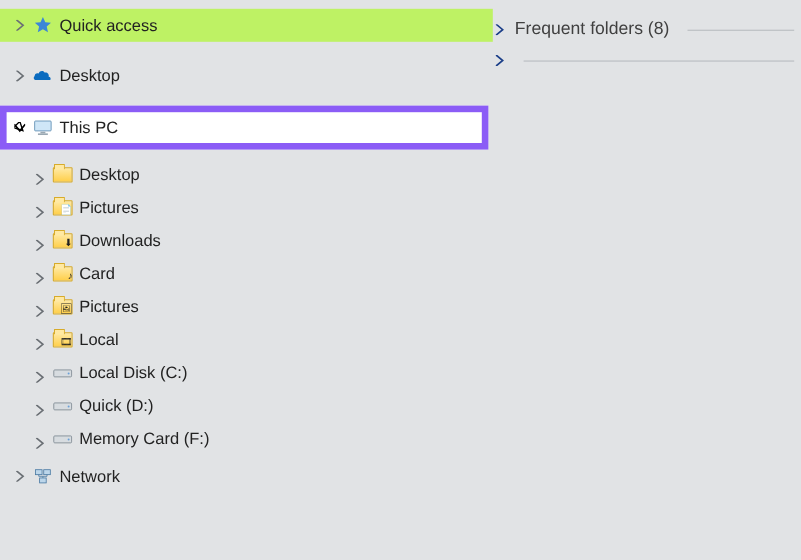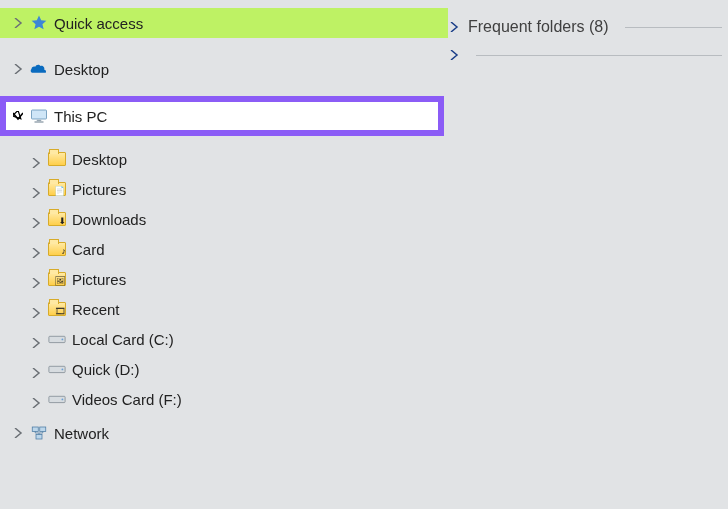--- a/index.html
+++ b/index.html
@@ -248,36 +248,36 @@
       <span class="chevron">
         <svg viewBox="0 0 10 10">
             <path d="M2 0 L8 5 L2 10" fill="none" stroke="currentColor" stroke-width="1.5"></path>
           </svg>
       </span>
       <span class="icon">
           <span class="folder">
             <span class="overlay">🎞</span>
           </span>
         </span>
-      <span class="label">Recent</span>
+      <span class="label">Local</span>
     </div>
 
     <div class="tree-item lvl1">
       <span class="chevron">
         <svg viewBox="0 0 10 10">
             <path d="M2 0 L8 5 L2 10" fill="none" stroke="currentColor" stroke-width="1.5"></path>
           </svg>
       </span>
       <span class="icon">
         <svg viewBox="0 0 20 12" width="18" height="12">
             <rect x="1" y="3" width="18" height="7" rx="1" fill="#d7dce0" stroke="#8a949c"></rect>
             <circle cx="16" cy="6.5" r="1" fill="#6aa0d8"></circle>
           </svg>
       </span>
-      <span class="label">Local Card (C:)</span>
+      <span class="label">Local Disk (C:)</span>
     </div>
 
     <div class="tree-item lvl1">
       <span class="chevron">
         <svg viewBox="0 0 10 10">
             <path d="M2 0 L8 5 L2 10" fill="none" stroke="currentColor" stroke-width="1.5"></path>
           </svg>
       </span>
       <span class="icon">
         <svg viewBox="0 0 20 12" width="18" height="12">
@@ -293,21 +293,21 @@
         <svg viewBox="0 0 10 10">
             <path d="M2 0 L8 5 L2 10" fill="none" stroke="currentColor" stroke-width="1.5"></path>
           </svg>
       </span>
       <span class="icon">
         <svg viewBox="0 0 20 12" width="18" height="12">
             <rect x="1" y="3" width="18" height="7" rx="1" fill="#d7dce0" stroke="#8a949c"></rect>
             <circle cx="16" cy="6.5" r="1" fill="#6aa0d8"></circle>
           </svg>
       </span>
-      <span class="label">Videos Card (F:)</span>
+      <span class="label">Memory Card (F:)</span>
     </div>
 
     <div class="spacer"></div>
 
     <div class="tree-item lvl0">
       <span class="chevron">
         <svg viewBox="0 0 10 10">
             <path d="M2 0 L8 5 L2 10" fill="none" stroke="currentColor" stroke-width="1.5"></path>
           </svg>
       </span>

